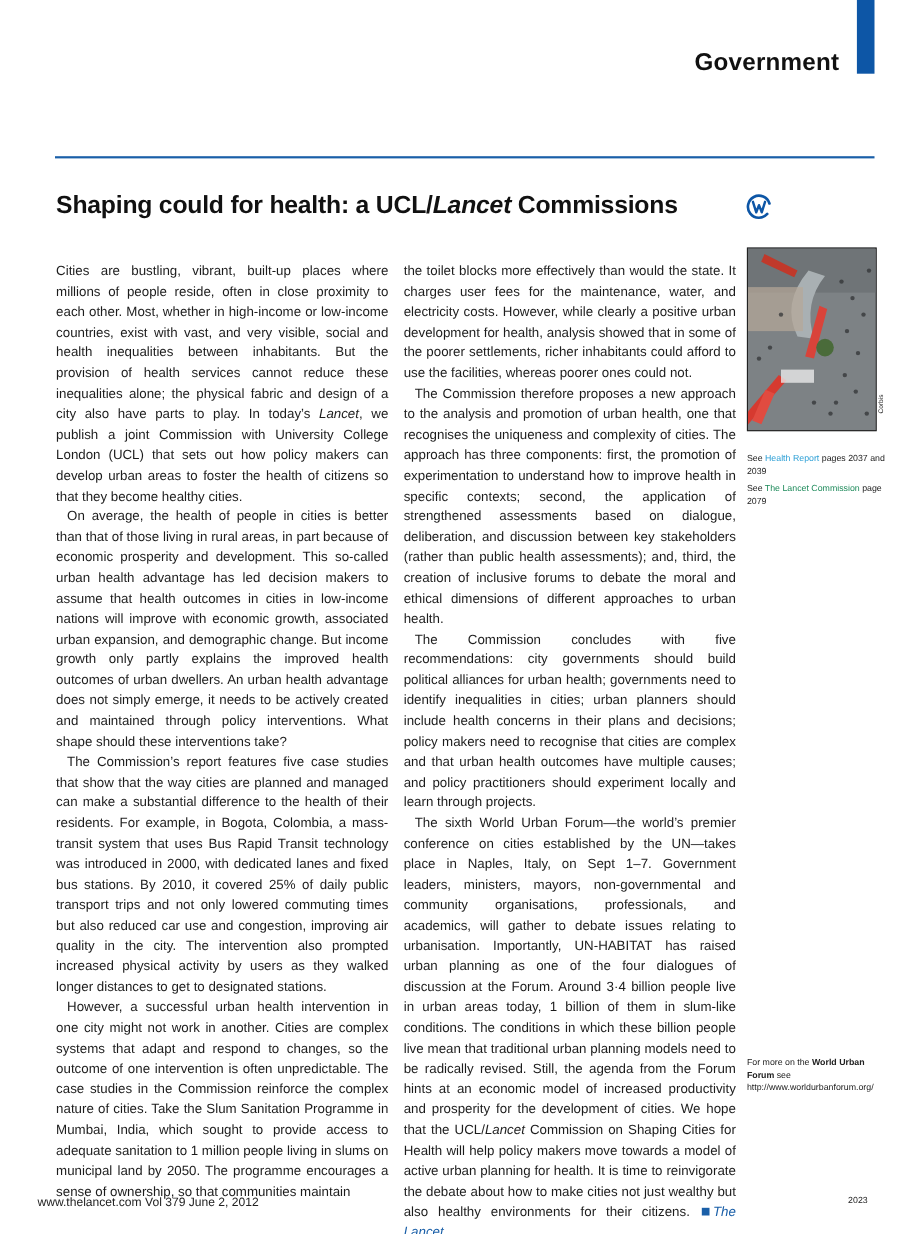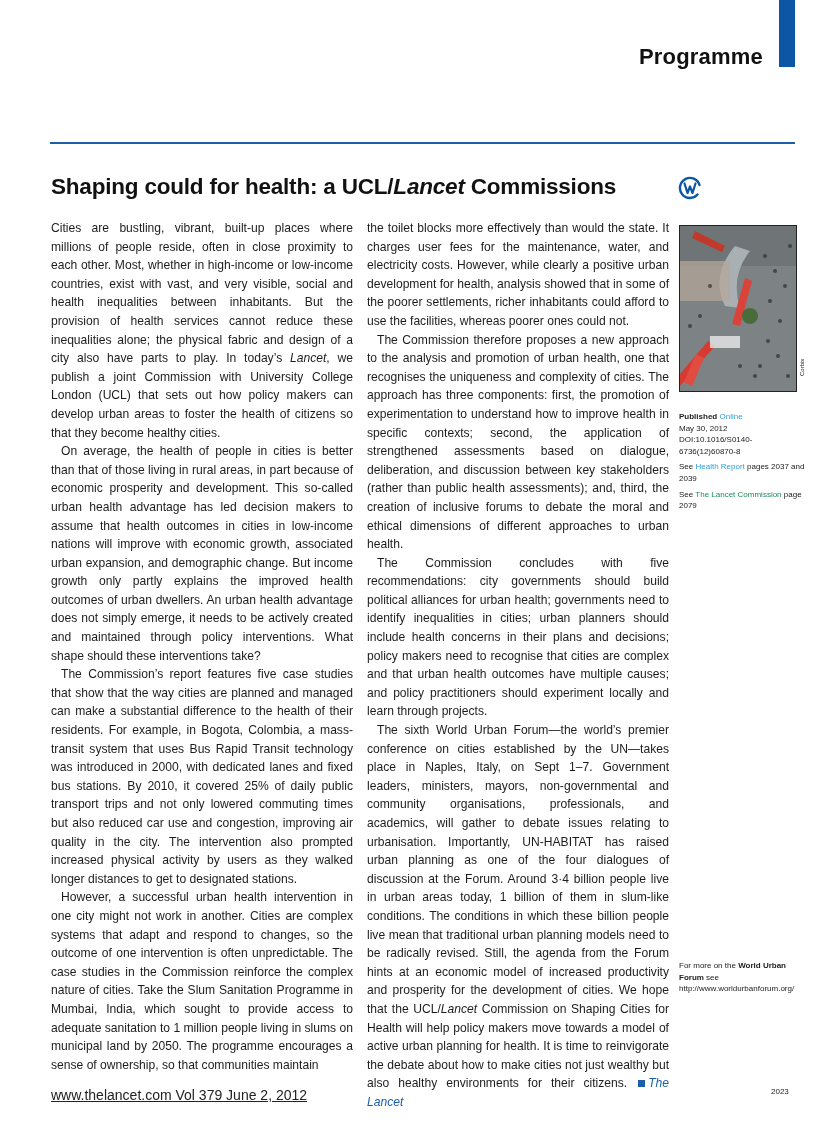--- a/index.html
+++ b/index.html
@@ -10,49 +10,49 @@
   .section-label { position: absolute; right: 72px; top: 44px; font-size: 22px; font-weight: bold;
                    color: #111; letter-spacing: 0.2px; }
   .rule { position: absolute; left: 50px; top: 142px; width: 745px; height: 2px; background: #1a5fa8; }
 
   .title { position: absolute; left: 51px; top: 174px; font-size: 22.5px; font-weight: bold; color: #111;
            white-space: nowrap; letter-spacing: -0.2px; }
   .title i { font-style: italic; }
 
   .web-icon { position: absolute; left: 678px; top: 176px; width: 24px; height: 24px; }
 
-  .col { position: absolute; top: 219px; width: 302px; font-size: 12.1px; line-height: 18.6px;
+  .col { position: absolute; top: 237px; width: 302px; font-size: 12.1px; line-height: 18.6px;
          text-align: justify; color: #1c1c1c; }
   .col1 { left: 51px; }
   .col2 { left: 367px; }
   .col p { margin: 0; text-indent: 0; }
   .col p.ind { text-indent: 10px; }
   .col i { font-style: italic; }
   .sig { color: #1a5fa8; font-style: italic; }
   .sq { display: inline-block; width: 7px; height: 7px; background: #1a5fa8; margin: 0 3px 1px 2px; vertical-align: middle; }
 
   .photo { position: absolute; left: 679px; top: 225px; width: 116px; height: 165px;
            border: 1px solid #222; overflow: hidden; background: #8a8f92; }
   .photo-credit { position: absolute; left: 799px; top: 376px; font-size: 6px; color: #222;
                   transform: rotate(-90deg); transform-origin: left top; white-space: nowrap; }
 
   .side { position: absolute; left: 679px; width: 130px; font-size: 8px; line-height: 11.6px; color: #222; }
   .side .blk { margin-bottom: 4px; }
   .link-blue { color: #2ea0d6; }
   .link-green { color: #1d8a5a; }
   .side b { font-weight: bold; }
 
-  .footer-left { position: absolute; left: 51px; top: 1087px; font-size: 14px; color: #222; white-space: nowrap; text-decoration: underline; }
+  .footer-left { position: absolute; left: 34px; top: 1087px; font-size: 11px; color: #222; white-space: nowrap; }
   .footer-right { position: absolute; left: 771px; top: 1087px; font-size: 8px; color: #222; }
 </style>
 </head>
 <body>
 
 <div class="blue-tab"></div>
-<div class="section-label">Programme</div>
+<div class="section-label">Government</div>
 <div class="rule"></div>
 
 <div class="title"><span>Shaping could for health: a UCL/</span><i>Lancet</i><span> Commissions</span></div>
 
 <svg class="web-icon" viewBox="0 0 24 24">
   <path d="M19.5 18.5 A10 10 0 1 1 21.5 9" fill="none" stroke="#0d56a6" stroke-width="2.4" stroke-linecap="round"></path>
   <path d="M6.5 7.5 L9.5 17 L12 10.5 L14.5 17 L17.5 7.5" fill="none" stroke="#0d56a6" stroke-width="2.2" stroke-linejoin="round" stroke-linecap="round"></path>
 </svg>
 
 <div class="col col1">
@@ -97,25 +97,20 @@
       <circle cx="75" cy="150" r="2"></circle>
         <circle cx="60" cy="140" r="2"></circle>
         <circle cx="110" cy="20" r="2"></circle>
     </g>
   </svg>
 </div>
 <div class="photo-credit">Corbis</div>
 
 <div class="side" style="top:411px;">
   <div class="blk">
-    <div><b>Published </b><span class="link-blue">Online</span></div>
-    <div>May 30, 2012</div>
-    <div style="width:80px;">DOI:10.1016/S0140-6736(12)60870-8</div>
-  </div>
-  <div class="blk">
     <span>See </span><span class="link-blue">Health Report</span><span> pages 2037 and 2039</span>
   </div>
   <div class="blk">
     <span>See </span><span class="link-green">The Lancet Commission</span><span> page 2079</span>
   </div>
 </div>
 
 <div class="side" style="top:960px; width:120px;">
   <span>For more on the </span><b>World Urban Forum</b><span> see http://www.worldurbanforum.org/</span>
 </div>

